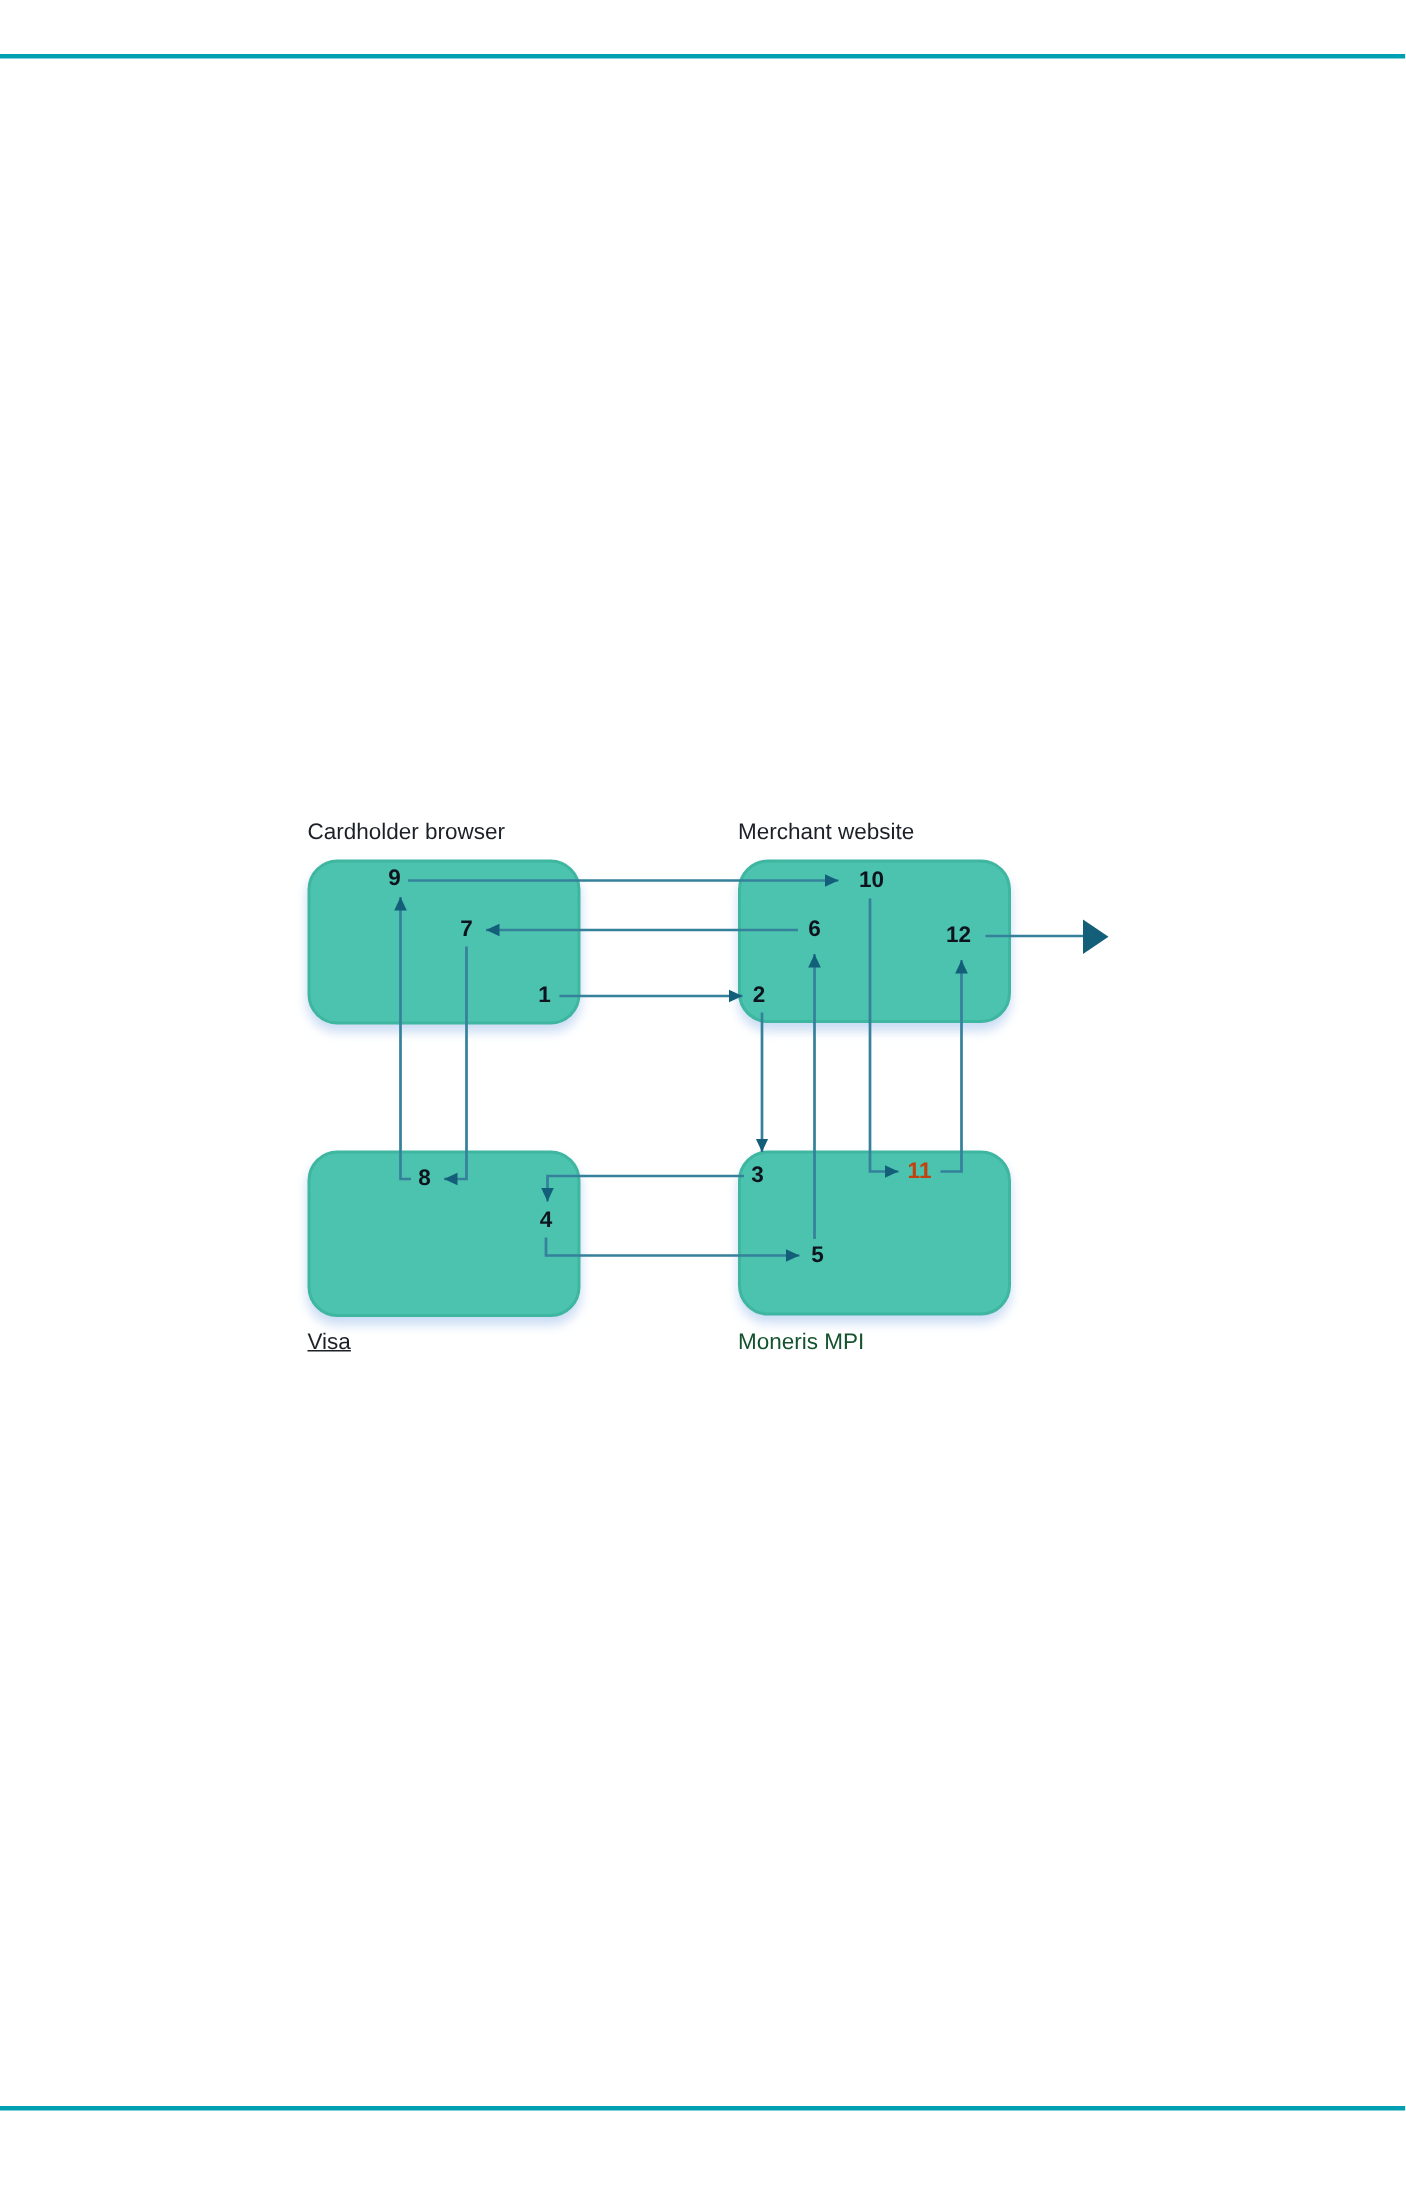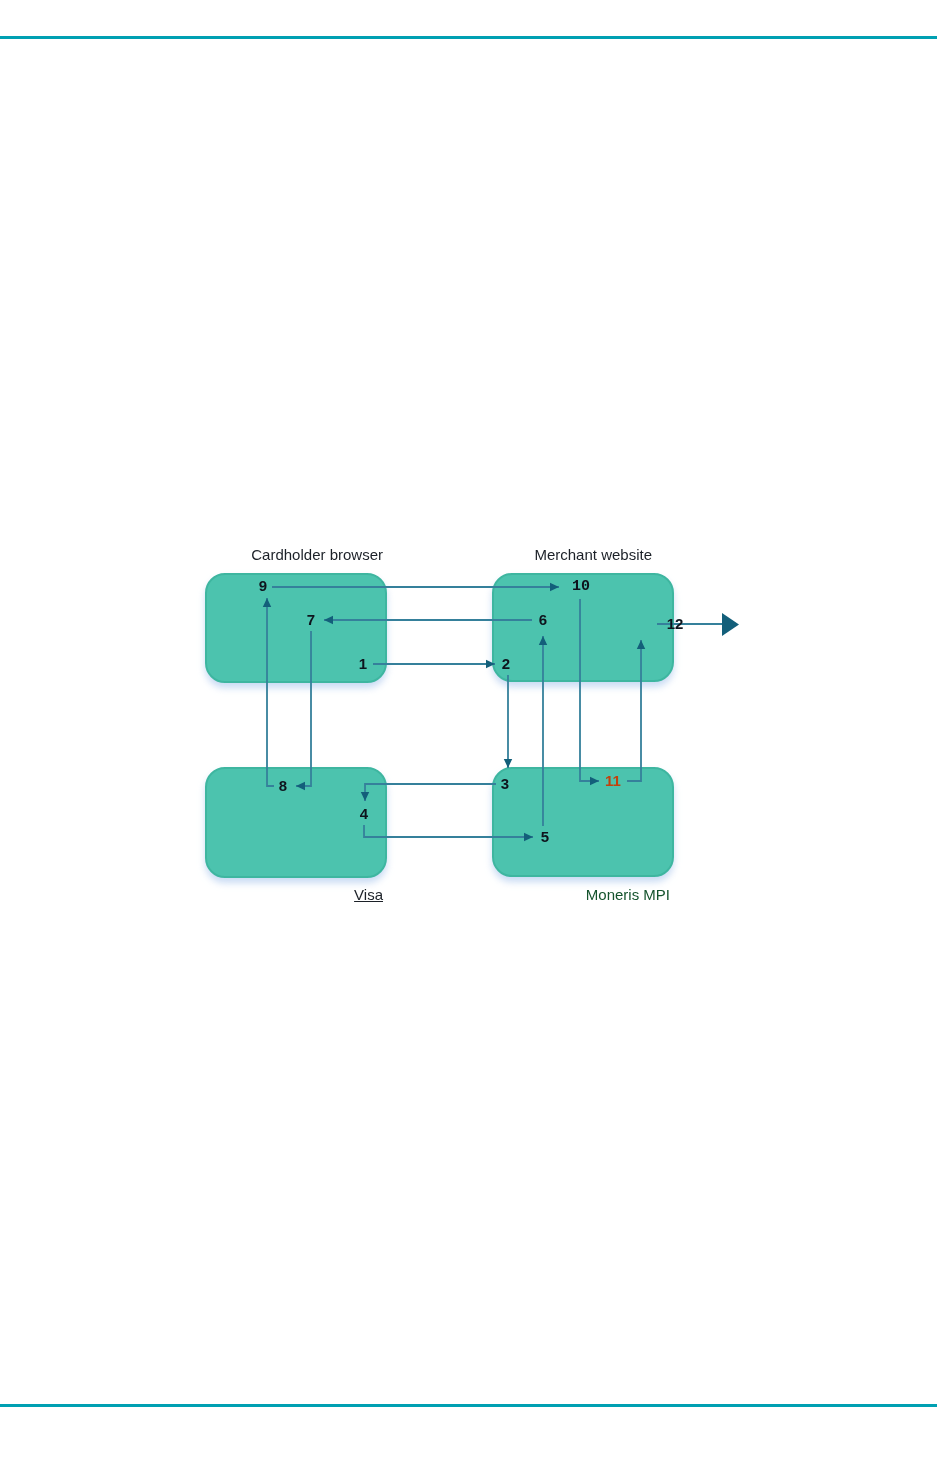--- a/index.html
+++ b/index.html
@@ -26,21 +26,21 @@
 
   .node {
     position: absolute;
     border-radius: 20px;
     box-shadow: 0 5px 7px rgba(173, 202, 238, 0.65);
     z-index: 1;
   }
   .box-label {
     position: absolute;
     width: 178px;
-    text-align: right;
+    text-align: left;
     font-size: 15px;
     line-height: 18px;
     color: #1c2128;
     z-index: 4;
     white-space: nowrap;
   }
   .step {
     position: absolute;
     transform: translate(-50%, -50%);
     font-size: 15px;
@@ -68,21 +68,21 @@
 
   <div id="top-rule" class="page-rule" style="background: rgb(0, 160, 178);"></div>
   <div id="bottom-rule" class="page-rule" style="background: rgb(0, 160, 178);"></div>
 
   <div class="node" style="left: 205px; top: 573px; width: 178px; height: 106px; background: rgb(76, 195, 174); border: 2px solid rgb(62, 182, 160);"></div>
   <div class="node" style="left: 492px; top: 573px; width: 178px; height: 105px; background: rgb(76, 195, 174); border: 2px solid rgb(62, 182, 160);"></div>
   <div class="node" style="left: 205px; top: 767px; width: 178px; height: 107px; background: rgb(76, 195, 174); border: 2px solid rgb(62, 182, 160);"></div>
   <div class="node" style="left: 492px; top: 767px; width: 178px; height: 106px; background: rgb(76, 195, 174); border: 2px solid rgb(62, 182, 160);"></div>
 
   <div class="box-label" style="left: 205px; top: 546px; color: rgb(28, 33, 40);">Cardholder browser</div>
-  <div class="box-label" style="left: 474px; top: 546px; color: rgb(28, 33, 40);">Merchant website</div>
+  <div class="box-label" style="left: 492px; top: 546px; color: rgb(28, 33, 40);">Merchant website</div>
   <div class="box-label" style="left: 205px; top: 886px; color: rgb(28, 33, 40); text-decoration: underline;">Visa</div>
   <div class="box-label" style="left: 492px; top: 886px; color: #14532d;">Moneris MPI</div>
 
   <svg id="arrow-layer" width="937" height="1460" viewBox="0 0 937 1460">
     <defs>
       <marker id="ah" markerWidth="10" markerHeight="10" refX="9" refY="5" orient="auto" markerUnits="userSpaceOnUse">
         <path d="M0,0.8 L9,5 L0,9.2 Z" style="fill: rgb(19, 95, 122);"></path>
       </marker>
     </defs>
     <g id="arrow-group">
@@ -104,17 +104,17 @@
 
   <div class="step" style="left: 363px; top: 664px; color: rgb(14, 20, 29);">1</div>
   <div class="step" style="left: 506px; top: 664px; color: rgb(14, 20, 29);">2</div>
   <div class="step" style="left: 505px; top: 784px; color: rgb(14, 20, 29);">3</div>
   <div class="step" style="left: 364px; top: 814px; color: rgb(14, 20, 29);">4</div>
   <div class="step" style="left: 545px; top: 837px; color: rgb(14, 20, 29);">5</div>
   <div class="step" style="left: 543px; top: 620px; color: rgb(14, 20, 29);">6</div>
   <div class="step" style="left: 311px; top: 620px; color: rgb(14, 20, 29);">7</div>
   <div class="step" style="left: 283px; top: 786px; color: rgb(14, 20, 29);">8</div>
   <div class="step" style="left: 263px; top: 586px; color: rgb(14, 20, 29);">9</div>
-  <div class="step" style="left: 581px; top: 587px; color: rgb(14, 20, 29); font-family: Liberation Mono, monospace;">10</div>
+  <div class="step" style="left: 581px; top: 587px; color: rgb(14, 20, 29);">10</div>
   <div class="step" style="left: 613px; top: 781px; color: #c2410c;">11</div>
-  <div class="step" style="left: 639px; top: 624px; color: rgb(14, 20, 29); margin-left: 36px;">12</div>
+  <div class="step" style="left: 639px; top: 624px; color: rgb(14, 20, 29);">12</div>
 
 </div>
 
 </body></html>

